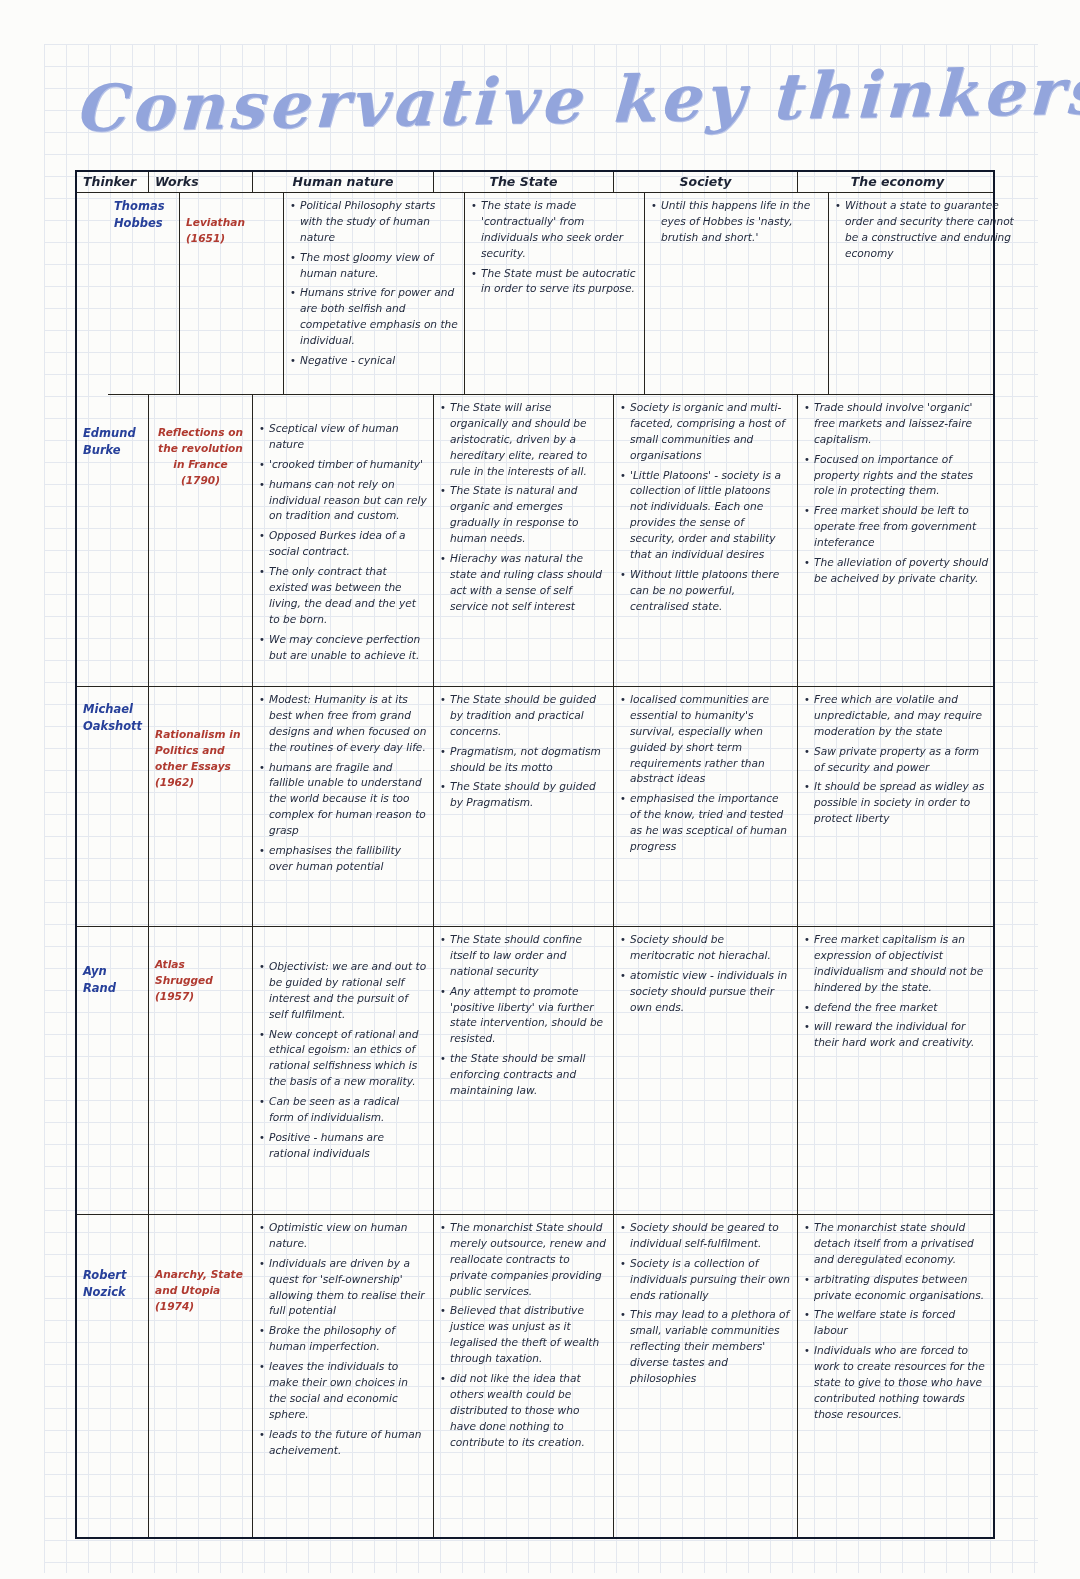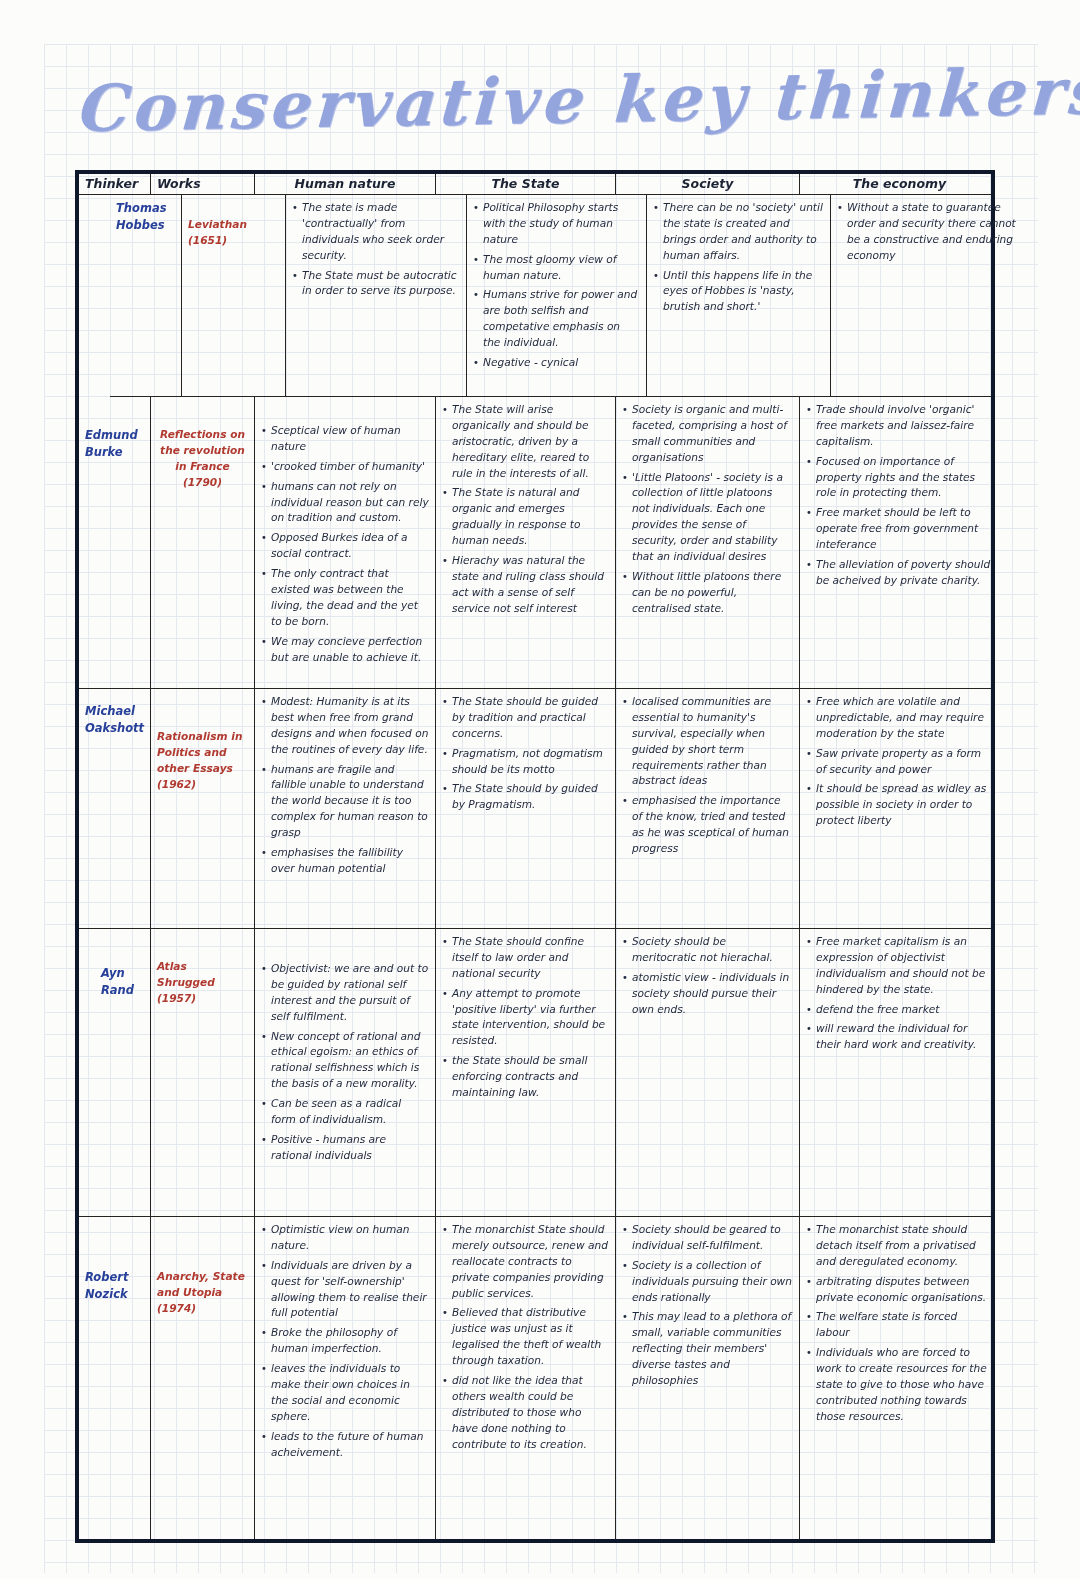--- a/index.html
+++ b/index.html
@@ -31,21 +31,21 @@
     color: #93a5dc;
     transform: rotate(-1deg) skewX(-6deg);
     white-space: nowrap;
     text-shadow: 1px 1px 0 #b9c4e8;
   }
   .notes-table {
     position: absolute;
     left: 75px; top: 170px;
     width: 920px;
     z-index: 1;
-    border: 4px solid #0f172a;
+    border: 2px solid #0f172a;
     color: #222a3e;
   }
   .row {
     display: grid;
     grid-template-columns: 72px 104px 181px 180px 184px 199px;
     border-bottom: 1.5px solid #26241f;
   }
   .row:last-child { border-bottom: none; }
   .cell {
     border-right: 1.5px solid #26241f;
@@ -96,21 +96,21 @@
   .r3 { min-height: 240px; }
   .r4 { min-height: 288px; }
   .r5 { min-height: 322px; }
   
   .r1 .cell-works { padding-top: 22px; }
   .r2 .cell-thinker { padding-top: 30px; }
   .r2 .cell-works { padding-top: 30px; text-align: center; }
   .r2 .cell-human-nature { padding-top: 26px; }
   .r3 .cell-thinker { padding-top: 14px; }
   .r3 .cell-works { padding-top: 40px; }
-  .r4 .cell-thinker { padding-top: 36px; margin-left: 16px; }
+  .r4 .cell-thinker { padding-top: 36px; }
   .r4 .cell-works { padding-top: 30px; }
   .r4 .cell-human-nature { padding-top: 32px; }
   .r5 .cell-thinker { padding-top: 52px; }
   .r5 .cell-works { padding-top: 52px; }
 </style>
 </head>
 <body>
 
 <div class="grid-bg"></div>
 
@@ -123,32 +123,31 @@
     <div class="cell c2">Works</div>
     <div class="cell c3">Human nature</div>
     <div class="cell c4">The State</div>
     <div class="cell c5">Society</div>
     <div class="cell c6">The economy</div>
   </div>
 
   <div class="row r1">
     <div class="cell cell-thinker">Thomas Hobbes</div>
     <div class="cell cell-works">Leviathan (1651)</div>
-    <ul class="cell notes cell-state">
-        <li>The state is made 'contractually' from individuals who seek order security.</li>
-        <li>The State must be autocratic in order to serve its purpose.</li>
-      </ul>
     <ul class="cell notes cell-human-nature">
         <li>Political Philosophy starts with the study of human nature</li>
         <li>The most gloomy view of human nature.</li>
         <li>Humans strive for power and are both selfish and competative emphasis on the individual.</li>
         <li>Negative - cynical</li>
       </ul>
-    <ul class="cell notes cell-society">
-        <li>There can be no 'society' until the state is created and brings order and authority to human affairs.</li>
+    <ul class="cell notes cell-state">
+        <li>The state is made 'contractually' from individuals who seek order security.</li>
+        <li>The State must be autocratic in order to serve its purpose.</li>
+      </ul>
+    <ul class="cell notes cell-society">
         <li>Until this happens life in the eyes of Hobbes is 'nasty, brutish and short.'</li>
       </ul>
     <ul class="cell notes cell-economy">
         <li>Without a state to guarantee order and security there cannot be a constructive and enduring economy</li>
       </ul>
   </div>
 
   <div class="row r2">
     <div class="cell cell-thinker">Edmund Burke</div>
     <div class="cell cell-works">Reflections on the revolution in France (1790)</div>

